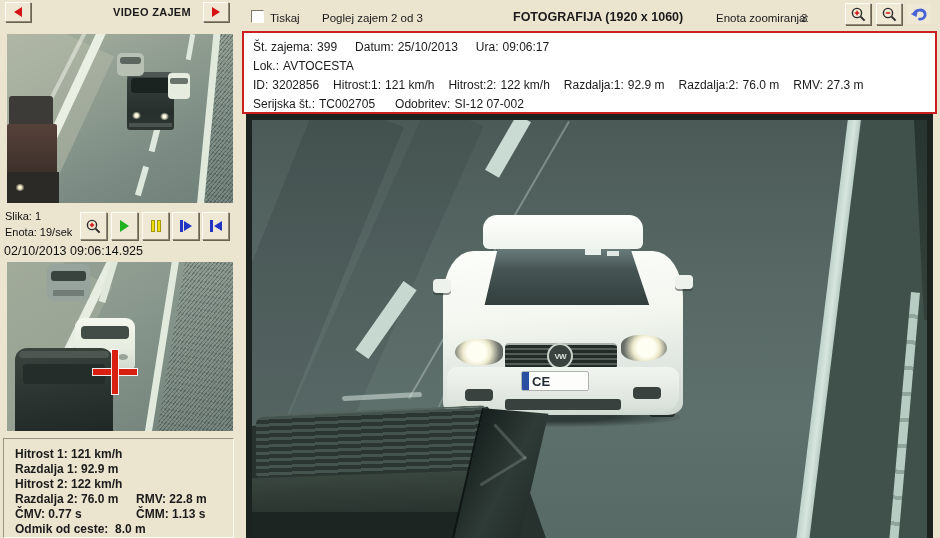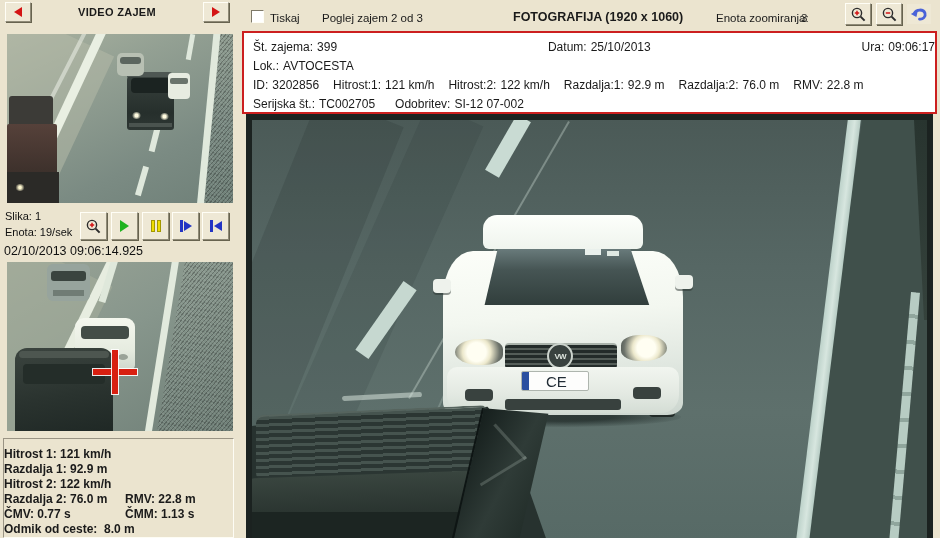--- a/index.html
+++ b/index.html
@@ -30,42 +30,42 @@
 
   
   .lp-title { position:absolute; left:0; top:6; width:234px; text-align:center; font-weight:bold; font-size:11px; letter-spacing:.3px; }
   .ctrl-label { position:absolute; font-size:11px; color:#111; }
   .timestamp { position:absolute; font-size:12.5px; color:#111; }
 
   .stats-panel {
     position:absolute; left:3px; top:438px; width:231px; height:100px;
     background:#ebe4cf;
     border:1px solid; border-color:#9a9484 #fdfcf4 #fdfcf4 #9a9484;
-    padding:8px 0 0 0;
+    padding:8px 0 0 11px;
   }
   .stats-row { display:flex; font-weight:bold; font-size:12px; line-height:15px; white-space:pre; }
   .s-left { width:121px; }
 
   
   .tb-text { position:absolute; font-size:11.5px; top:12px; }
   .tb-title { position:absolute; top:10px; font-size:12.5px; font-weight:bold; }
   .checkbox {
     position:absolute; left:251px; top:10px; width:13px; height:13px;
     background:#fff; border:1px solid; border-color:#7e7968 #fffef6 #fffef6 #7e7968;
     appearance:none; cursor:pointer;
   }
 
   
   .info-box {
     position:absolute; left:242px; top:31px; width:695px; height:83px;
     background:#ffffff; border:2px solid #cc1f1f; padding:5px 0 0 9px;
     overflow:hidden;
   }
   .info-line { display:flex; line-height:19px; font-size:12px; white-space:nowrap; }
-  .info-line.g1 { column-gap:18px;justify-content:space-between; }
+  .info-line.g1 { column-gap:18px; }
   .info-line.g2 { column-gap:14px; }
   .info-line.g3 { column-gap:20px; }
   .pair { display:inline-flex; column-gap:4px; }
 
   
   .photo {
     position:absolute; left:240px; top:114px; width:693px; height:424px;
     background:#ebe4cf; padding:0; overflow:hidden;
   }
   .photo-frame {
@@ -95,21 +95,21 @@
 </head>
 <body>
 
 <div class="app">
 
   <div class="abs" style="left:0;top:0;width:240px;height:538px;">
 
     <div class="btn3d" style="left:5px;top:2px;width:26px;height:20px;">
       <span class="tri-sm-l red-ico"></span>
     </div>
-    <div class="lp-title" style="top:6px;">VIDEO ZAJEM</div>
+    <div class="lp-title" style="top:6px;margin-left:35px;">VIDEO ZAJEM</div>
     <div class="btn3d" style="left:203px;top:2px;width:26px;height:20px;">
       <span class="tri-sm-r red-ico"></span>
     </div>
 
     <div class="vframe vf1">
       <div class="abs" style="left:-40px;top:-10px;width:110px;height:200px;background:#b4baa7;opacity:.55;transform:rotate(25deg);"></div>
       <div class="abs" style="left:48px;top:-14px;width:9px;height:205px;background:#e9efe2;transform:rotate(25deg);"></div>
       <div class="abs" style="left:30px;top:-14px;width:4px;height:205px;background:rgba(236,241,231,.55);transform:rotate(27deg);"></div>
       <div class="abs emb" style="left:185px;top:0;width:41px;height:170px;clip-path:polygon(23px 0,41px 0,41px 170px,6px 170px);"></div>
       <div class="abs" style="left:198px;top:-8px;width:7px;height:190px;background:#e0e9dc;transform:rotate(5.5deg);"></div>
@@ -273,21 +273,21 @@
       <span class="pair">
           <span>Razdalja:1:</span>
           <span>92.9 m</span>
         </span>
       <span class="pair">
           <span>Razdalja:2:</span>
           <span>76.0 m</span>
         </span>
       <span class="pair">
           <span>RMV:</span>
-          <span>22.8 m</span>
+          <span>27.3 m</span>
         </span>
     </div>
     <div class="info-line g3">
       <span class="pair">
           <span>Serijska št.:</span>
           <span>TC002705</span>
         </span>
       <span class="pair">
           <span>Odobritev:</span>
           <span>SI-12 07-002</span>
@@ -336,21 +336,21 @@
         <div class="abs" style="left:62px;top:128px;width:112px;height:26px;border-radius:4px;border-top:2px solid #aab3ab;background:repeating-linear-gradient(180deg,#232b29 0 3px,#545d58 3px 5px);"></div>
         <div class="abs" style="left:104px;top:128px;width:26px;height:26px;border-radius:50%;background:radial-gradient(circle,#39423f 60%,#2a322f 100%);border:2px solid #ccd4cd;display:flex;align-items:center;justify-content:center;font-size:8px;font-weight:bold;color:#dde4dd;letter-spacing:-1px;">VW</div>
 
         <div class="abs" style="left:4px;top:152px;width:232px;height:46px;background:linear-gradient(180deg,#f1f5ef 0%,#e4eae3 55%,#d4ddd5 100%);border-radius:10px 10px 18px 18px;"></div>
         <div class="abs" style="left:62px;top:184px;width:116px;height:11px;background:#38413e;border-radius:3px;"></div>
         <div class="abs" style="left:22px;top:174px;width:28px;height:12px;background:#39423f;border-radius:4px;"></div>
         <div class="abs" style="left:190px;top:172px;width:28px;height:12px;background:#39423f;border-radius:4px;"></div>
 
         <div class="abs plate" style="left:78px;top:156px;width:68px;height:20px;background:#fdfdfc;border:1px solid #aeb5ae;border-radius:2px;">
           <div style="width:7px;height:100%;background:#2a4fa0;"></div>
-          <span style="font-size:15px;font-weight:normal;color:#222d36;padding-left:17px;">CE</span>
+          <span style="font-size:13px;font-weight:bold;color:#222d36;padding-left:3px;">CE</span>
         </div>
       </div>
 
       <div class="abs" style="left:-6px;top:274px;width:302px;height:150px;z-index:3;">
         <div class="abs" style="left:0;top:10px;width:302px;height:140px;background:#27322f;clip-path:polygon(0 16%,80% 2%,88% 26%,100% 100%,0 100%);"></div>
         <div class="abs" style="left:10px;top:16px;width:232px;height:66px;transform:skewY(-2.5deg);border-radius:8px;border-top:2px solid #56645e;background:repeating-linear-gradient(180deg,#46544f 0 3px,#2b3633 3px 7px);"></div>
         <div class="abs" style="left:2px;top:80px;width:256px;height:44px;transform:skewY(-2deg);border-radius:6px;background:linear-gradient(180deg,#39453f,#27312d);"></div>
         <div class="abs" style="left:0;top:118px;width:268px;height:34px;background:#1c2522;"></div>
         <div class="abs" style="left:236px;top:14px;width:66px;height:142px;transform:rotate(13deg) skewY(-8deg);transform-origin:top left;background:linear-gradient(105deg,#161f1d 0%,#2f3b37 55%,#222d29 100%);border-left:2px solid #0e1514;">
           <div class="abs" style="left:8px;top:30px;width:50px;height:3px;background:rgba(200,215,205,.22);transform:rotate(40deg);"></div>

